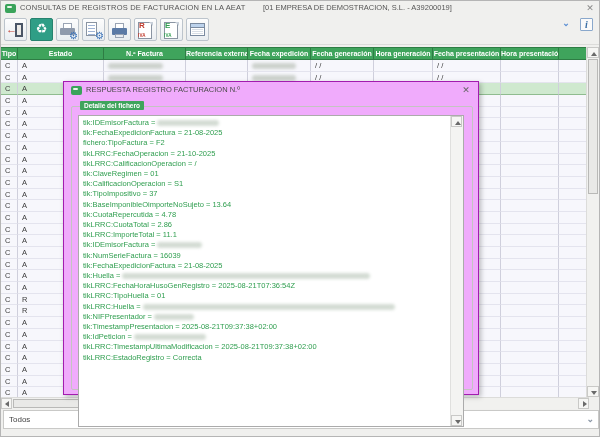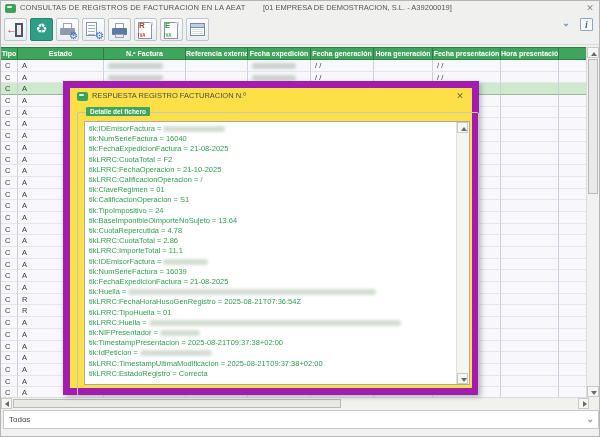--- a/index.html
+++ b/index.html
@@ -66,31 +66,31 @@
   #hsb{left:0;top:396px;width:588px;height:11px;border-top:1px solid #dcdcda;}
   .sb-btn{position:absolute;background:#f6f6f4;border:1px solid #c9c9c7;box-sizing:border-box;}
   .tri{position:absolute;width:0;height:0;}
   .tri.up{left:3px;top:4px;border-left:3px solid transparent;border-right:3px solid transparent;border-bottom:4px solid #6a6a6a;}
   .tri.down{left:3px;top:4px;border-left:3px solid transparent;border-right:3px solid transparent;border-top:4px solid #6a6a6a;}
   .tri.left{left:3px;top:2px;border-top:3px solid transparent;border-bottom:3px solid transparent;border-right:4px solid #6a6a6a;}
   .tri.right{left:4px;top:2px;border-top:3px solid transparent;border-bottom:3px solid transparent;border-left:4px solid #6a6a6a;}
   .sb-thumb{position:absolute;background:#e9e9e7;border:1px solid #b9b9b7;box-sizing:border-box;}
 
   
-  #dialog{position:absolute;left:62px;top:80px;width:416px;height:314px;background:#fde047;
-          border:7px solid #a21caf;box-shadow:2px 2px 5px rgba(0,0,0,.25);box-sizing:border-box;z-index:10;}
+  #dialog{position:absolute;left:62px;top:80px;width:416px;height:314px;background:#f0abfc;
+          border:1px solid #a21caf;box-shadow:2px 2px 5px rgba(0,0,0,.25);box-sizing:border-box;z-index:10;}
   #dlg-titlebar{position:absolute;left:0;top:0;width:100%;height:16px;}
   #dlg-title{position:absolute;left:22px;top:3px;font-size:7.5px;color:#4a4a4a;white-space:nowrap;}
   #dlg-ico{left:7px;top:4px;}
   #dlg-close{position:absolute;right:6px;top:2px;width:12px;height:12px;font-size:9px;color:#666;
              text-align:center;line-height:12px;cursor:pointer;}
   #groupbox{position:absolute;left:7px;top:24px;width:400px;height:282px;border:1px solid #c4c4c2;border-radius:2px;}
   #gb-label{position:absolute;left:8px;top:-6px;background:#3fa45c;color:#ffffff;font-size:6.5px;font-weight:bold;
             padding:1px 4px;border-radius:1px;white-space:nowrap;}
-  #filepanel{position:absolute;left:6px;top:8px;width:386px;height:264px;background:#ffffff;
+  #filepanel{position:absolute;left:6px;top:8px;width:386px;height:312px;background:#ffffff;
              border:1px solid #ababab;box-sizing:border-box;overflow:hidden;}
   #filelines{position:absolute;left:4px;top:2px;right:14px;bottom:2px;}
   .tline{font-size:7.5px;line-height:10.2px;color:#2f9e4f;white-space:nowrap;}
   .redact{display:inline-block;height:6px;border-radius:3px;background:#d4dcd4;filter:blur(1.6px);vertical-align:middle;}
   #dlg-vsb{position:absolute;right:0;top:0;width:12px;height:100%;background:#f4f4f2;border-left:1px solid #e0e0de;}
 
   
   #filterbox{position:absolute;left:2px;top:409px;width:596px;height:19px;background:#ffffff;
              border:1px solid #c9c9c7;box-sizing:border-box;}
   #filter-value{position:absolute;left:5px;top:4px;font-size:8px;color:#444;}
@@ -551,28 +551,27 @@
     <div id="dlg-titlebar">
       <span class="app-ico" id="dlg-ico"></span>
       <span id="dlg-title">RESPUESTA REGISTRO FACTURACION N.º</span>
       <span id="dlg-close">✕</span>
     </div>
     <div id="groupbox">
       <span id="gb-label">Detalle del fichero</span>
       <div id="filepanel">
         <div id="filelines">
             <div class="tline"><span>tik:IDEmisorFactura = </span><span class="redact" style="width: 62px;"></span></div>
-            <div class="tline"><span>tik:NumSerieFactura = 16040</span></div>
             <div class="tline"><span>tik:FechaExpedicionFactura = 21-08-2025</span></div>
-            <div class="tline"><span>tikLRRC:CuotaTotal = F2</span></div>
+            <div class="tline"><span>fichero:TipoFactura = F2</span></div>
             <div class="tline"><span>tikLRRC:FechaOperacion = 21-10-2025</span></div>
             <div class="tline"><span>tikLRRC:CalificacionOperacion = /</span></div>
             <div class="tline"><span>tik:ClaveRegimen = 01</span></div>
             <div class="tline"><span>tik:CalificacionOperacion = S1</span></div>
-            <div class="tline"><span>tik:TipoImpositivo = 24</span></div>
+            <div class="tline"><span>tik:TipoImpositivo = 37</span></div>
             <div class="tline"><span>tik:BaseImponibleOimporteNoSujeto = 13.64</span></div>
             <div class="tline"><span>tik:CuotaRepercutida = 4.78</span></div>
             <div class="tline"><span>tikLRRC:CuotaTotal = 2.86</span></div>
             <div class="tline"><span>tikLRRC:ImporteTotal = 11.1</span></div>
             <div class="tline"><span>tik:IDEmisorFactura = </span><span class="redact" style="width: 45px;"></span></div>
             <div class="tline"><span>tik:NumSerieFactura = 16039</span></div>
             <div class="tline"><span>tik:FechaExpedicionFactura = 21-08-2025</span></div>
             <div class="tline"><span>tik:Huella = </span><span class="redact" style="width: 248px;"></span></div>
             <div class="tline"><span>tikLRRC:FechaHoraHusoGenRegistro = 2025-08-21T07:36:54Z</span></div>
             <div class="tline"><span>tikLRRC:TipoHuella = 01</span></div>

